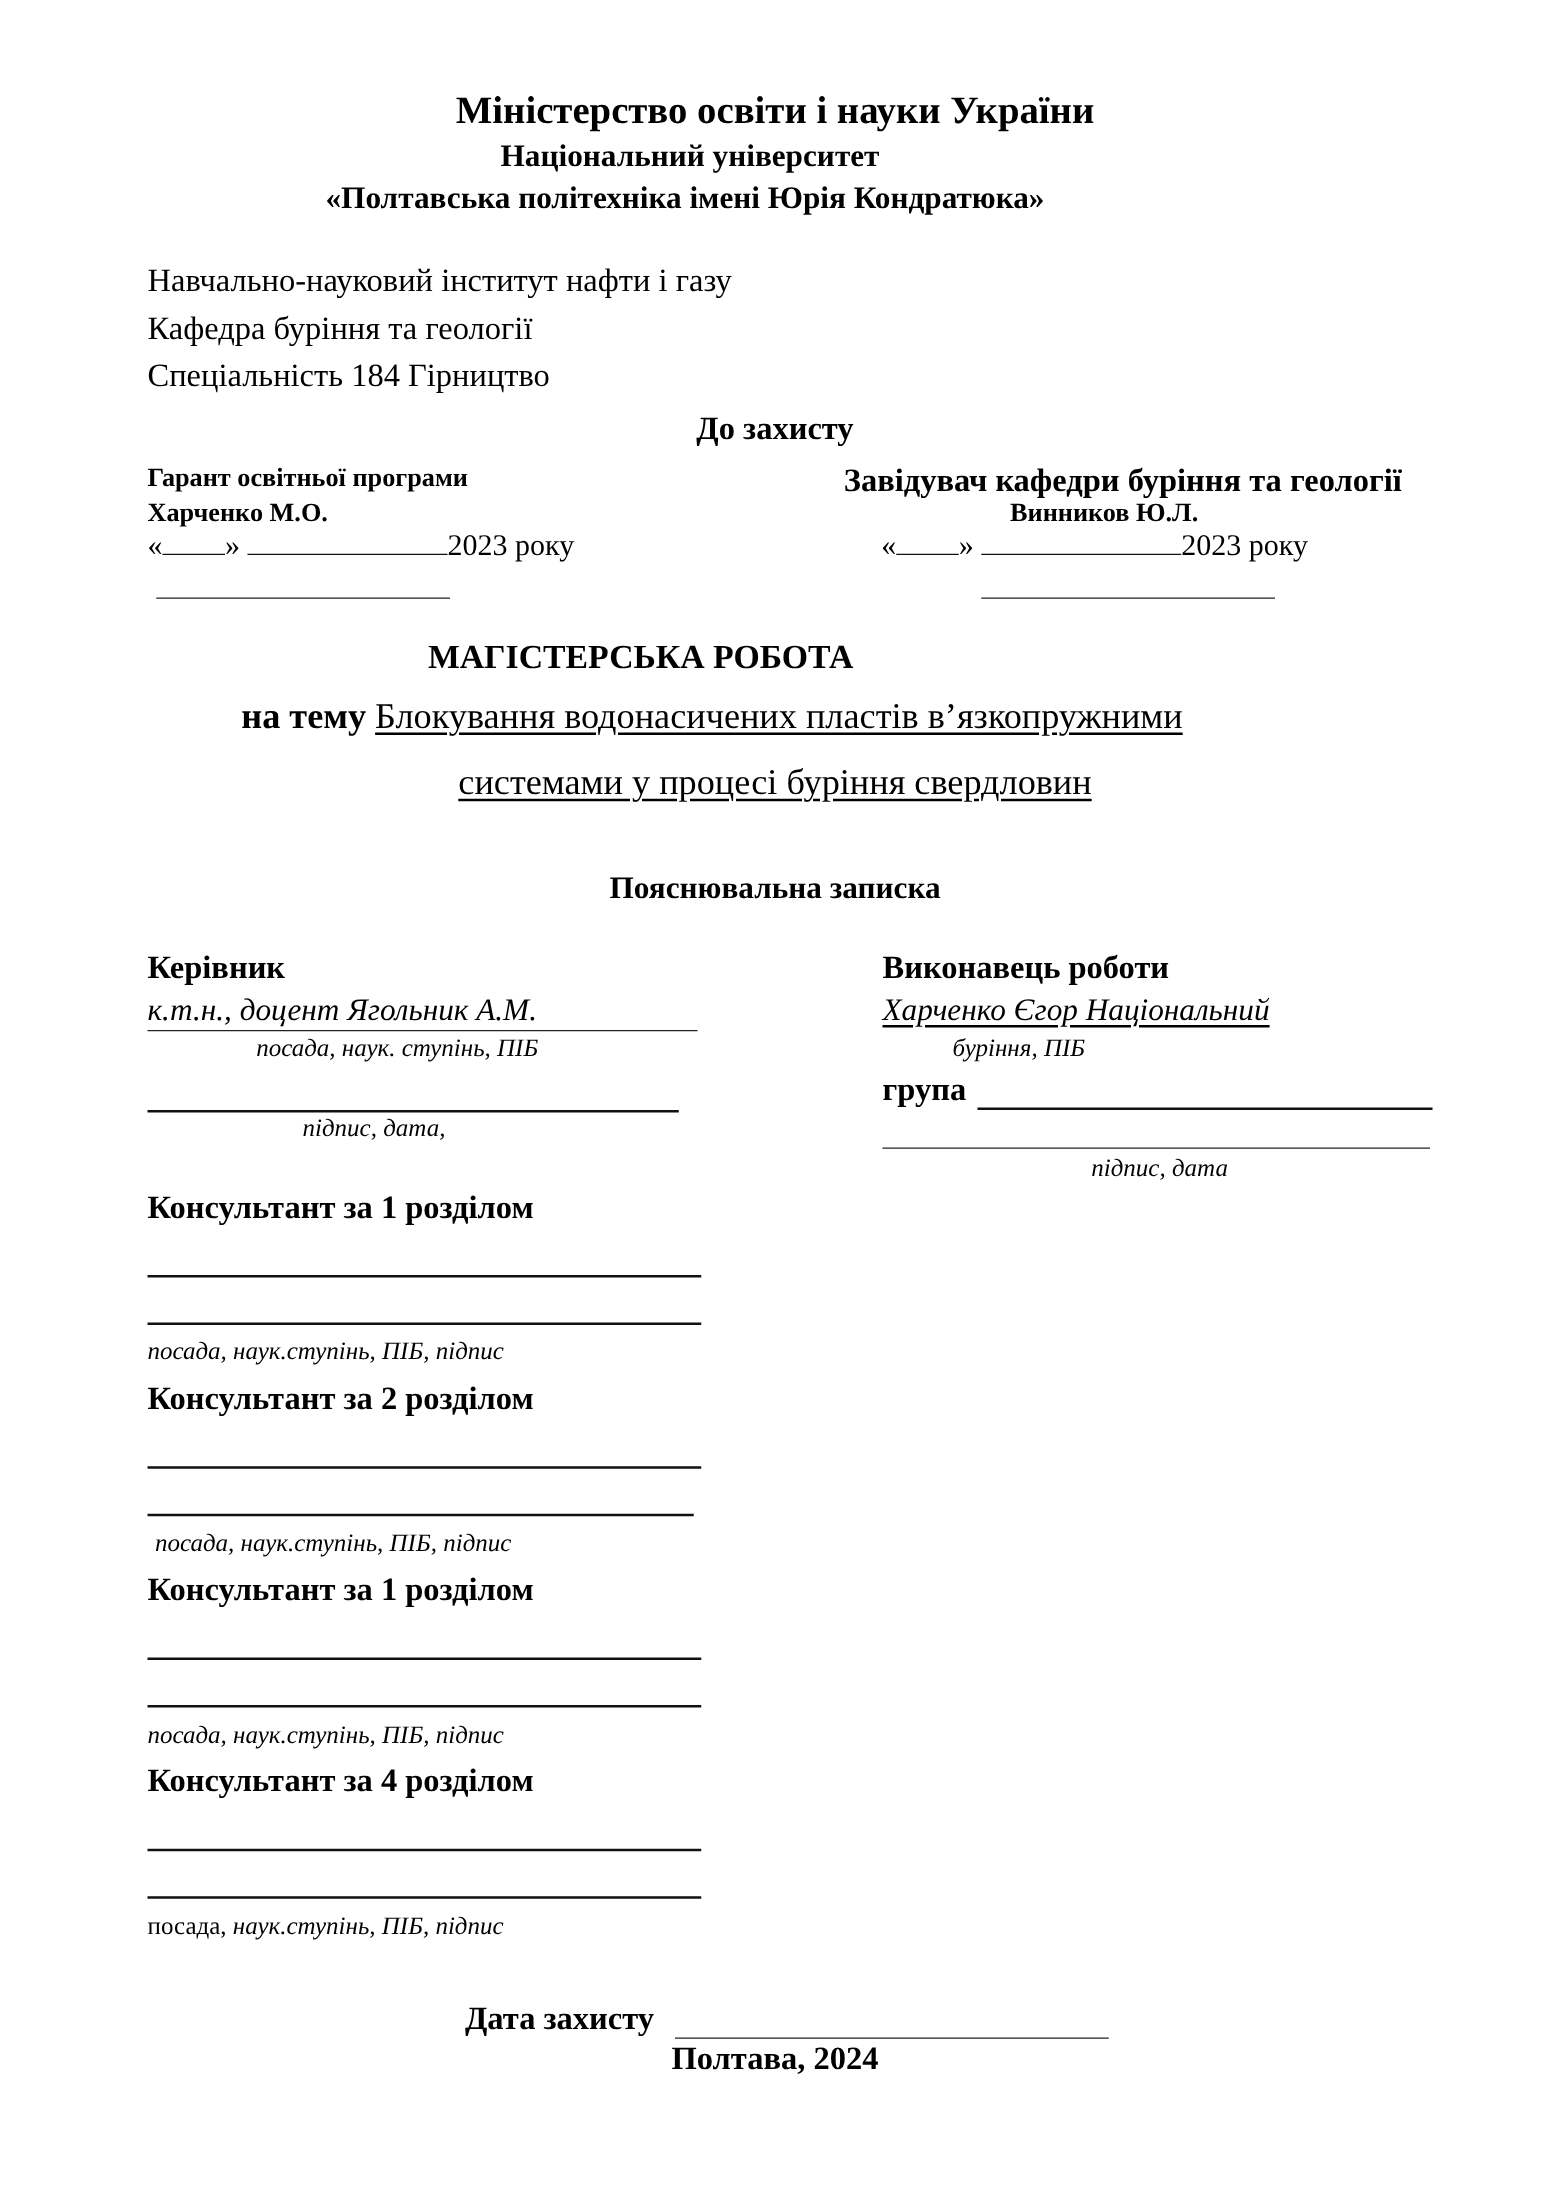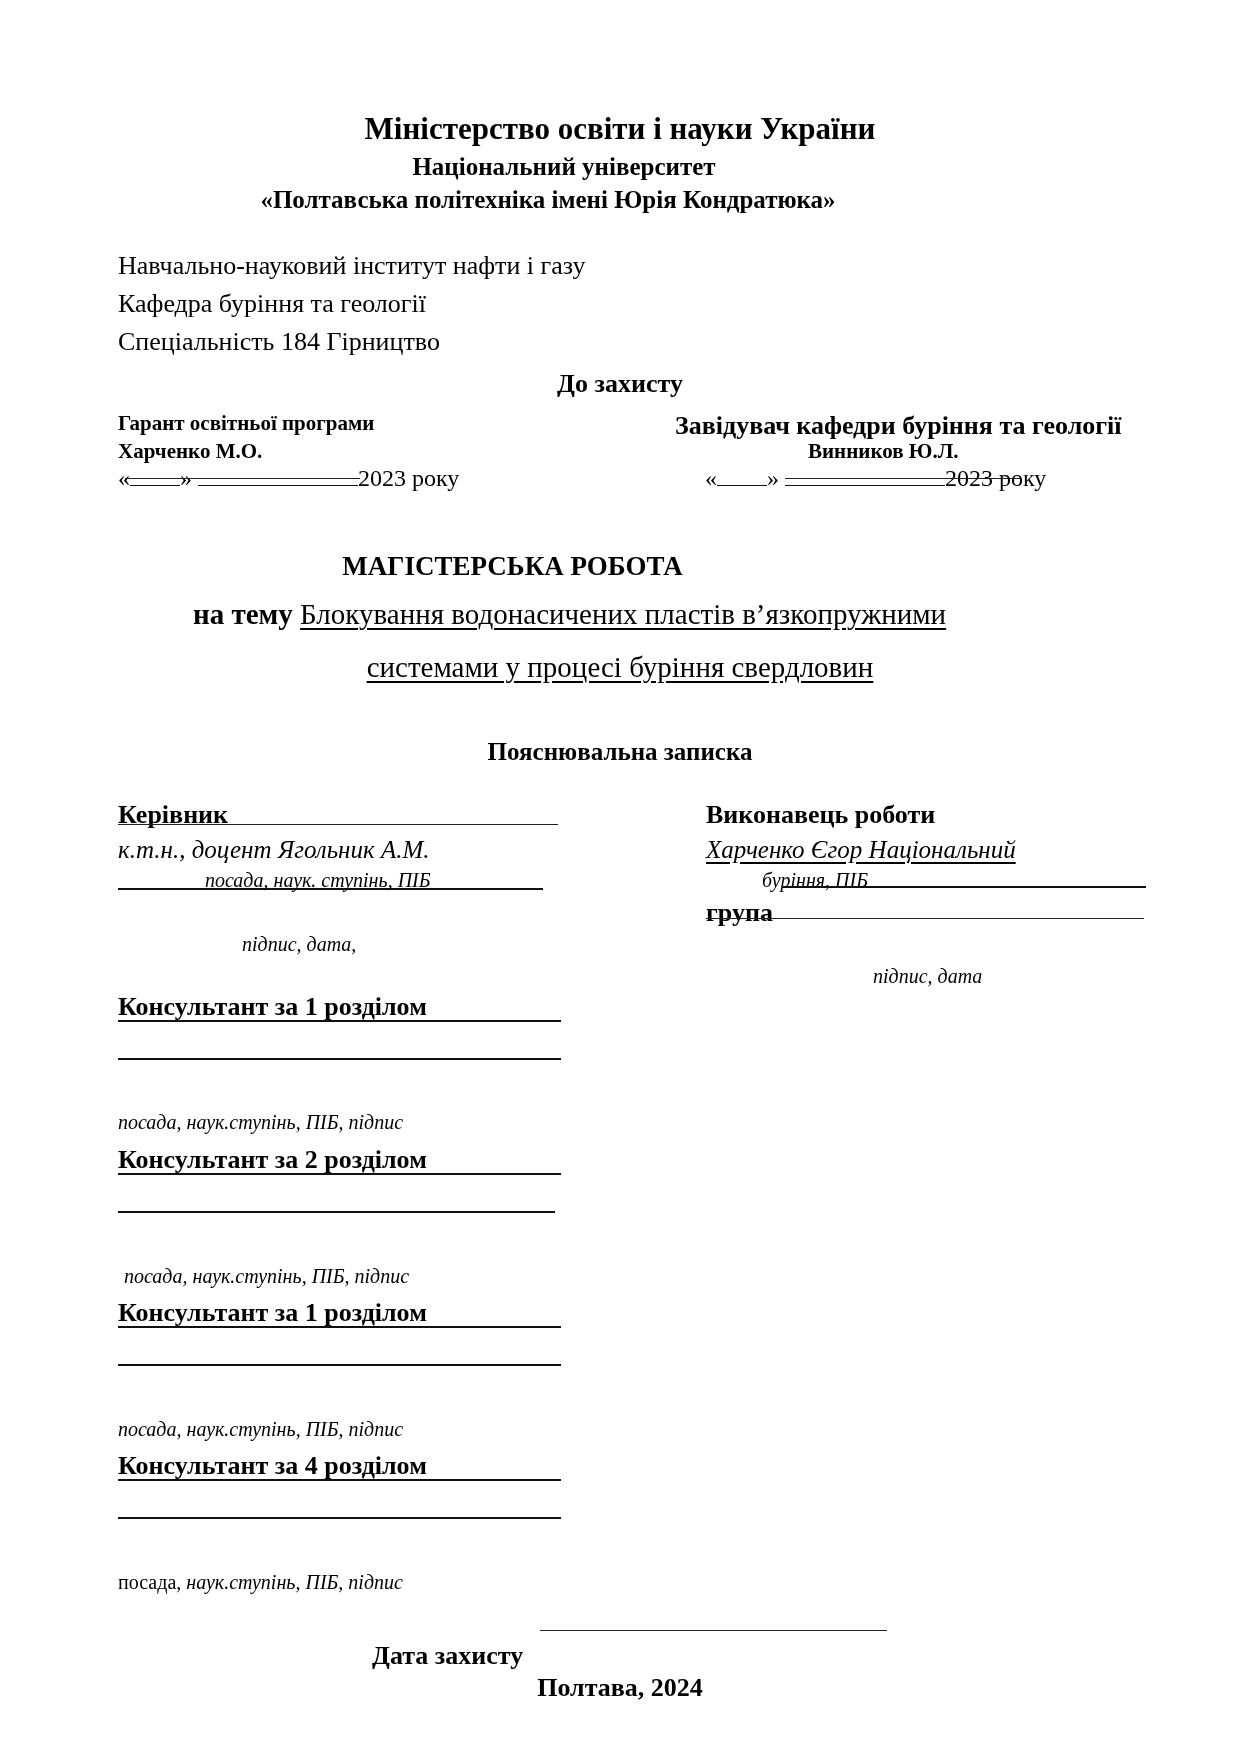--- a/index.html
+++ b/index.html
@@ -1,30 +1,30 @@
 <!DOCTYPE html>
 <html><head>
 <meta charset="utf-8">
 <style>
   html, body { margin: 0; padding: 0; background: #ffffff; }
   body { width: 1240px; height: 1754px; position: relative; overflow: hidden;
          font-family: "Liberation Serif", "DejaVu Serif", serif; color: #000; }
-  .abs { position: absolute; white-space: nowrap; margin-top: 41px; }
+  .abs { position: absolute; white-space: nowrap; }
   .b { font-weight: bold; }
   .i { font-style: italic; }
   .center { text-align: center; }
   .rule { position: absolute; height: 0; border-top: 2px solid #111; }
   .rule-thin { position: absolute; height: 0; border-top: 1.5px solid #222; }
   .ul { text-decoration: underline; text-underline-offset: 4px; text-decoration-thickness: 1.5px; }
 </style>
 </head>
 <body>
 
 <div class="abs b center" style="left:0;width:1240px;top:70px;font-size:31px;">Міністерство освіти і науки України</div>
-<div class="abs b center" style="left:12px;width:1104px;top:112px;font-size:25px;">Національний університет</div>
+<div class="abs b center" style="left:0;width:1104px;top:112px;font-size:25px;">Національний університет</div>
 <div class="abs b center" style="left:0;width:1096px;top:145px;font-size:25px;">«Полтавська політехніка імені Юрія Кондратюка»</div>
 
 <div class="abs" style="left:118px;top:210px;font-size:26px;text-align:center;">Навчально-науковий інститут нафти і газу</div>
 <div class="abs" style="left:118px;top:248px;font-size:26px;">Кафедра буріння та геології</div>
 <div class="abs" style="left:118px;top:286px;font-size:26px;">Спеціальність 184 Гірництво</div>
 
 <div class="abs b center" style="left:0;width:1240px;top:328px;font-size:26px;">До захисту</div>
 
 <div class="abs b" style="left:118px;top:370px;font-size:21px;">Гарант освітньої програми</div>
 <div class="abs b" style="left:118px;top:398px;font-size:21px;">Харченко М.О.</div>

